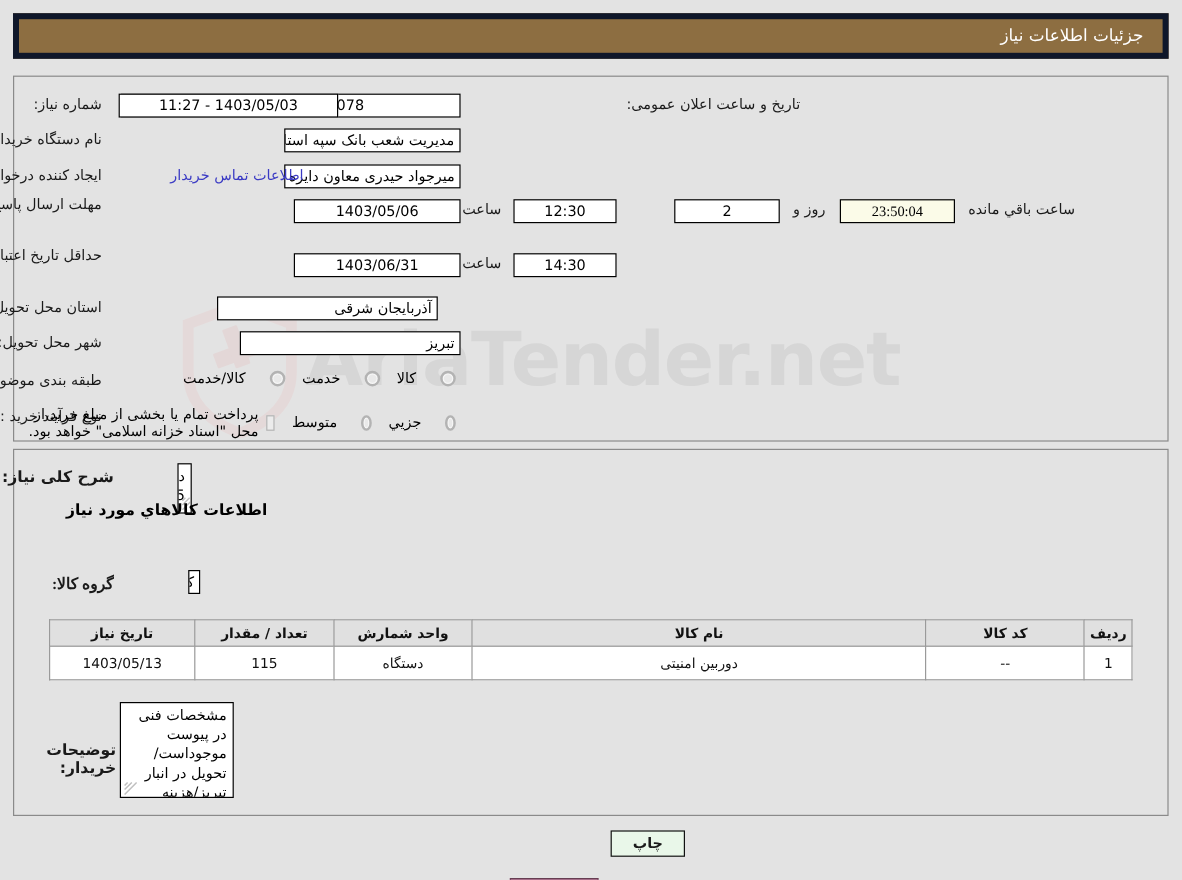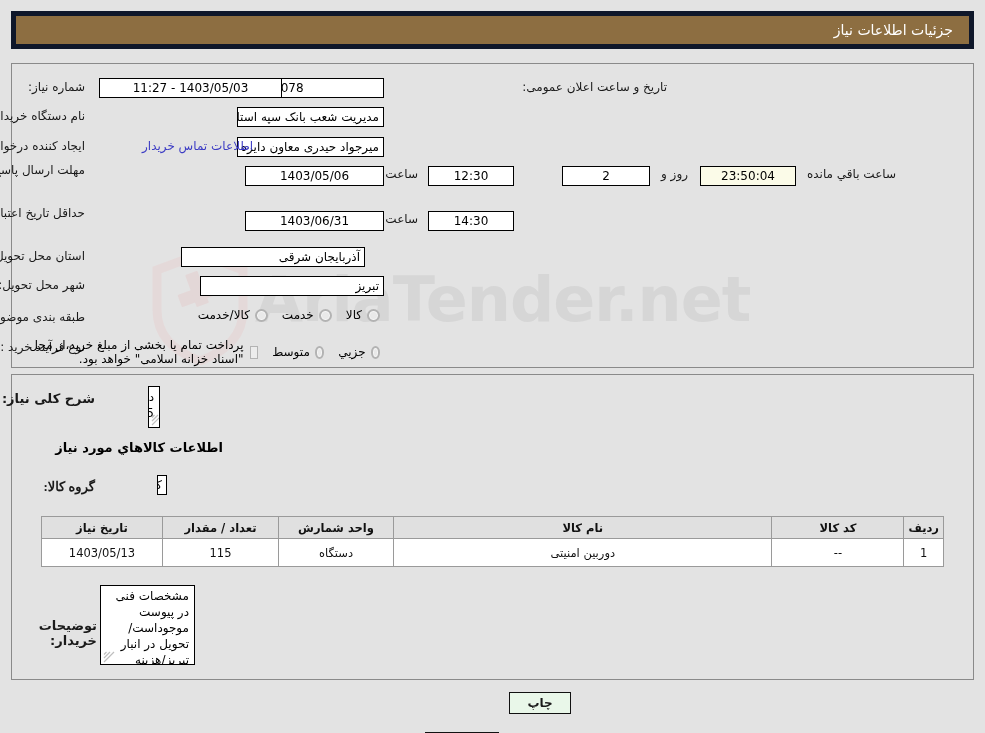--- a/index.html
+++ b/index.html
@@ -83,42 +83,42 @@
     line-height: 18px;
     font-size: 12px;
     padding: 0 4px;
     color: #000;
     text-align: center;
     overflow: hidden;
     white-space: nowrap;
     direction: rtl;
   }
   .fld.rtl-right { text-align: right; }
-  .fld.cream { background: #fbfbe8; }
+  .fld.cream { background: #fbfbe8; font-family: Liberation Serif, serif; }
 
   .inline-lbl { font-size: 12px; padding: 0 6px; color: #1a1a1a; }
 
   a.bluelink {
     color: #3b3bc4;
     text-decoration: none;
     font-size: 12px;
     cursor: pointer;
   }
 
   
   .radio {
     display: inline-block;
     width: 13px; height: 13px;
     border-radius: 50%;
     border: 2px solid #b3b3b3;
     background: #e9e9e9;
     vertical-align: middle;
     box-shadow: inset 0 0 0 1px #f7f7f7;
   }
-  .radio-lbl { font-size: 12px; padding: 0 5px 0 14px; }
+  .radio-lbl { font-size: 12px; padding: 0 20px 0 14px; }
   .chk {
     display: inline-block;
     width: 13px; height: 13px;
     border: 1px solid #b3b3b3;
     background: #ececec;
     vertical-align: middle;
   }
 
   
   #panel-desc { left: 11px; top: 374px; width: 963px; height: 306px; border: 1px solid #8a8a8a; }
@@ -292,21 +292,21 @@
   <div style="position:absolute; right:890px; top:391px; z-index:4;">
     <span class="lbl lbl-strong">شرح کلی نیاز:</span>
   </div>
   <div class="ta" style="position:absolute; right:825px; top:386px; left:167px; height:42px; z-index:4;">
     <span>دوربین 5 مگا پیکسل</span>
     <svg class="grip" viewBox="0 0 12 12">
       <path d="M1 11 L11 1 M1 7 L7 1 M1 3.5 L3.5 1" stroke="#8a8a8a" stroke-width="1.2" fill="none"></path>
     </svg>
   </div>
 
-  <div style="position:absolute; right:762px; top:440px; z-index:4;">
+  <div style="position:absolute; right:762px; top:418px; z-index:4;">
     <span class="section-head">اطلاعات کالاهاي مورد نیاز</span>
   </div>
 
   <div style="position:absolute; right:890px; top:479px; z-index:4;font-family:Liberation Serif, serif;">
     <span class="lbl lbl-strong">گروه کالا:</span>
   </div>
   <div class="fld rtl-right" style="position:absolute; right:818px; top:475px; left:172px; z-index:4;">کامپیوتر و فناوری اطلاعات-سخت افزار</div>
 
   <table class="goods" style="right:41px; top:516px; width:903px;">
     <thead>

